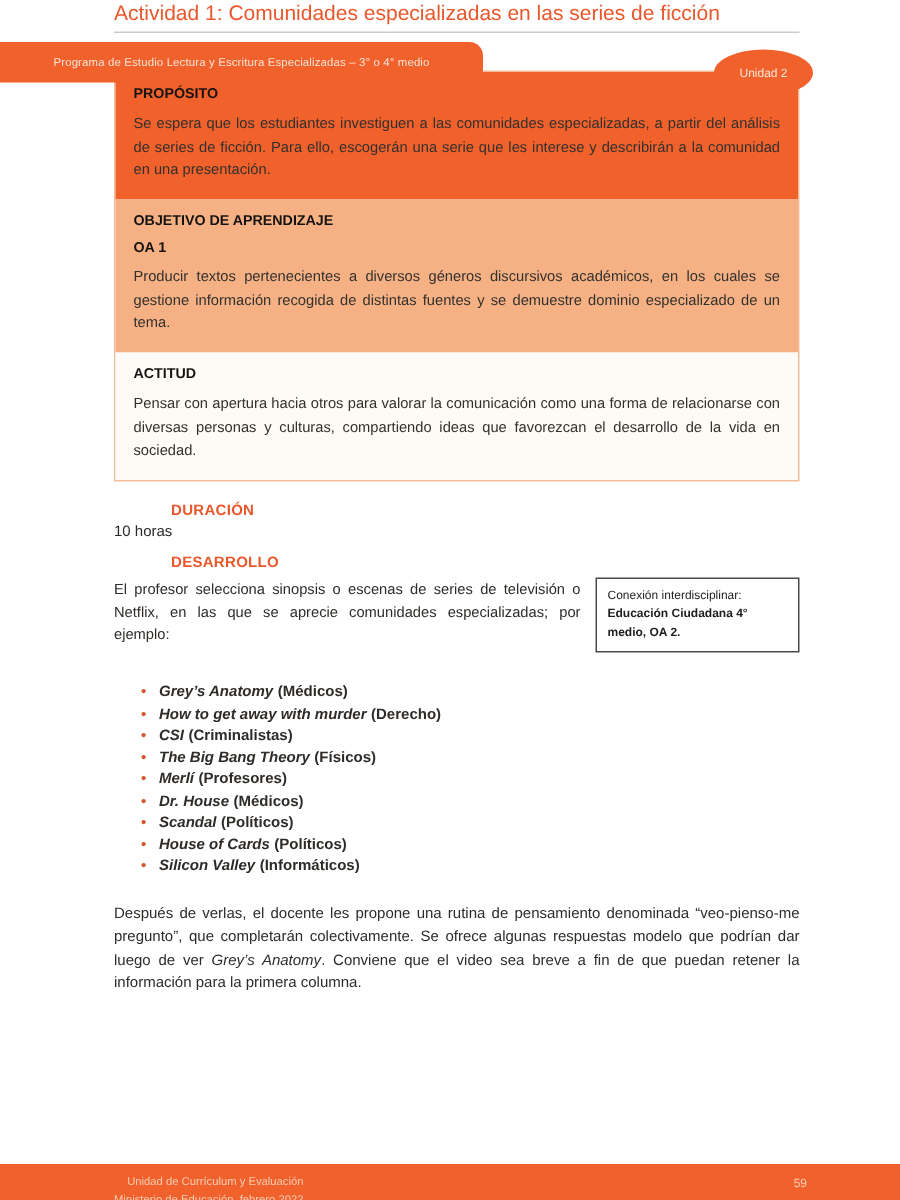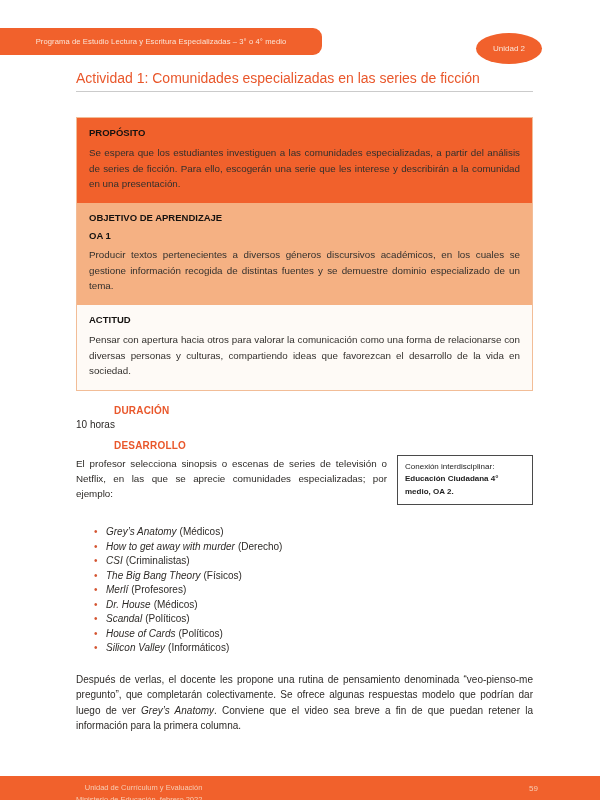--- a/index.html
+++ b/index.html
@@ -18,21 +18,21 @@
   }
   .unit-badge{
     position:absolute;left:476px;top:33px;width:66px;height:31px;
     background:#F1612C;border-radius:50%;
     display:flex;align-items:center;justify-content:center;
     color:#FBE4D6;font-size:8px;
   }
   
   .main{margin:0 67px 0 76px;width:457px;}
   .page-title{
-    padding-top:70px;font-size:14px;color:#E9572B;font-weight:400;
+    font-size:14px;color:#E9572B;font-weight:400;
   }
   .title-rule{margin-top:5px;border:0;border-bottom:1px solid #CBCBCB;}
   
   .info-stack{margin-top:25px;border:1px solid #F2BD97;}
   .info-section{padding:9px 12px 11px 12px;}
   .sec-proposito{background:#F1612C;}
   .sec-objetivo{background:#F5B183;}
   .sec-actitud{background:#FEFAF6;}
   .box-heading{font-size:9.5px;font-weight:bold;color:#151210;margin-bottom:7px;}
   .box-sub{font-size:9.5px;font-weight:bold;color:#151210;margin-bottom:6px;}
@@ -41,21 +41,21 @@
   .mini-heading{margin-top:14px;font-size:10px;font-weight:bold;color:#E9572B;letter-spacing:.2px;padding-left:38px;}
   .duracion-value{margin-top:3px;font-size:10px;color:#2b2826;}
   .desarrollo-heading{margin-top:10px;}
   .note-box{
     float:right;width:120px;margin:4px 0 6px 10px;
     border:1px solid #4a4a4a;background:#fff;
     padding:5px 7px 6px 7px;font-size:8px;line-height:1.55;color:#1d1d1d;
   }
   .note-value{font-weight:bold;}
   .intro{margin-top:5px;font-size:9.8px;line-height:15px;color:#2e2b28;text-align:justify;}
-  ul.series{margin:24px 0 0 0;padding:0 0 0 30px;list-style:none;}
+  ul.series{margin:24px 0 0 0;padding:0 0 0 30px;list-style:none;font-weight:bold;}
   ul.series li{
     font-size:10px;line-height:14.5px;color:#2e2b28;position:relative;
   }
   ul.series li::before{
     content:"\2022";position:absolute;left:-12px;top:0;
     color:#D45531;font-size:10px;
   }
   .series-title{font-style:italic;}
   .series-cat{margin-left:3px;}
   .closing{margin-top:16px;font-size:10px;line-height:15.5px;color:#2e2b28;text-align:justify;}

